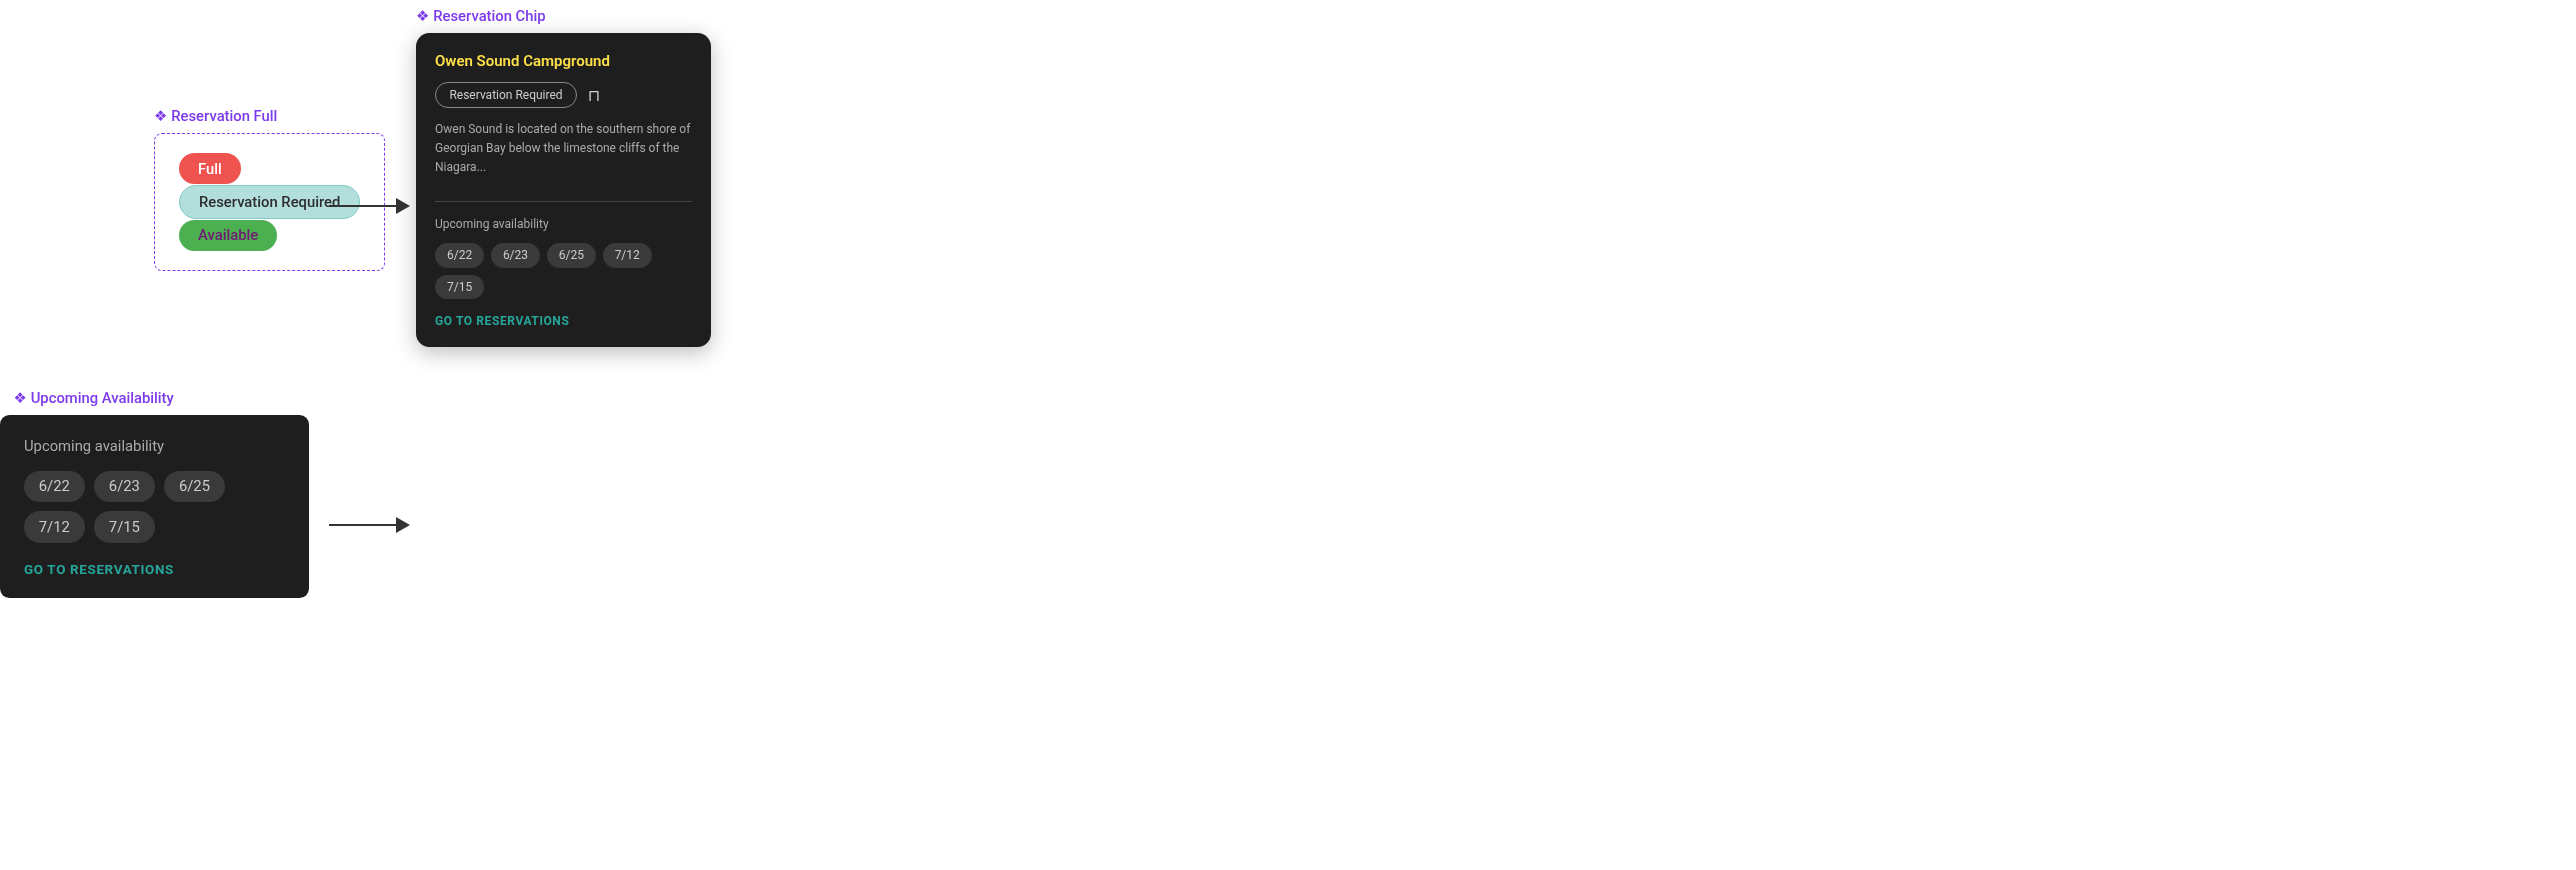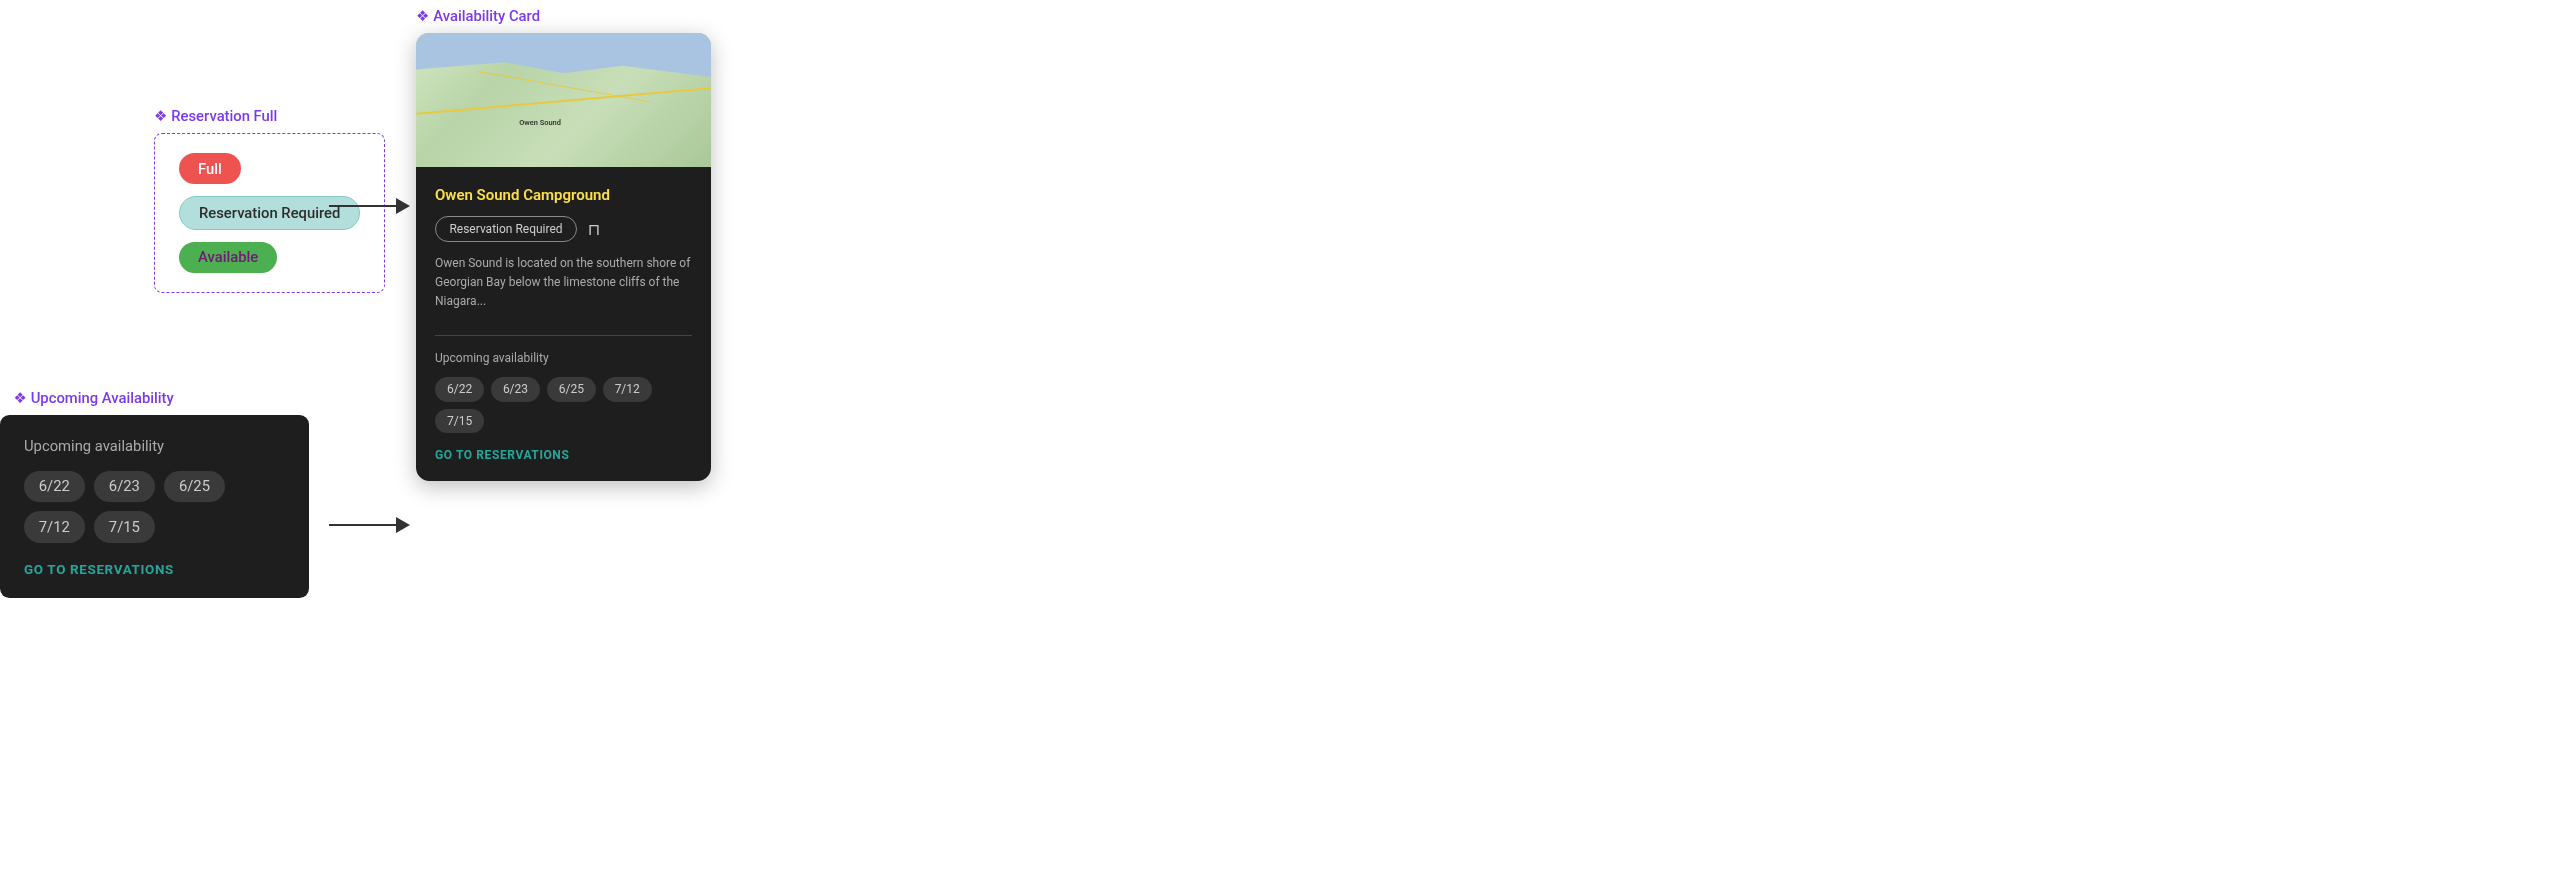--- a/index.html
+++ b/index.html
@@ -26,21 +26,21 @@
       display: flex;
       align-items: center;
       gap: 4px;
     }
     .chip-box {
       border: 1.3px dashed #7c3aed;
       border-radius: 8px;
       padding: 19px 24px;
       display: flex;
       flex-direction: column;
-      gap: 12px;
+      gap: 1px;
       min-width: 148px;
     }
     .chip {
       display: inline-flex;
       align-items: center;
       justify-content: center;
       border-radius: 670px;
       font-size: 14.8px;
       font-weight: 500;
       padding: 6.7px 19px;
@@ -309,32 +309,24 @@
 </div>
 
 <div class="arrow" style="left: 329px; top: 517px;">
   <div class="arrow-line" style="width: 67px;"></div>
   <div class="arrow-head"></div>
 </div>
 
 <div class="reservation-card-section">
   <div class="card-section-label">
     <span>❖</span>
-    <span>Availability Card</span>
+    <span>Reservation Chip</span>
   </div>
   <div class="reservation-card">
 
-    <div class="card-map">
-      <div class="map-bg">
-        <div class="map-water"></div>
-        <div class="map-road-1"></div>
-        <div class="map-road-2"></div>
-        <div class="map-label">Owen Sound</div>
-      </div>
-    </div>
 
     <div class="card-body">
       <div class="card-title">Owen Sound Campground</div>
       <div class="card-chips-row">
         <div class="card-chip-reservation">Reservation Required</div>
         <span class="bookmark-icon">⊓</span>
       </div>
       <div class="card-description">Owen Sound is located on the southern shore of Georgian Bay below the limestone cliffs of the Niagara...</div>
       <hr class="card-divider">
       <div class="card-avail-title">Upcoming availability</div>

